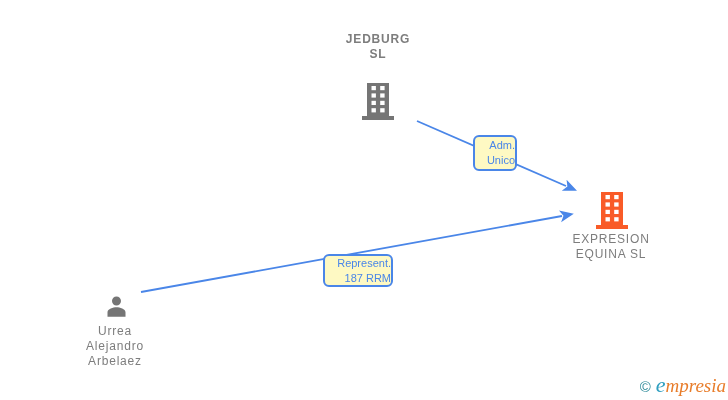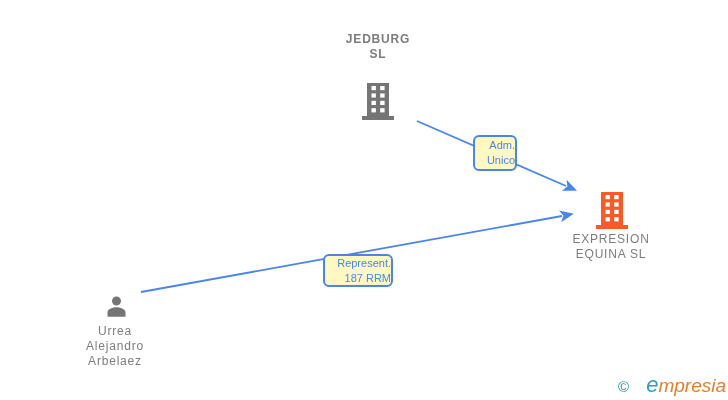--- a/index.html
+++ b/index.html
@@ -59,21 +59,21 @@
   .logo {
     position: absolute;
     top: 372px;
     right: 2px;
     display: flex;
     align-items: baseline;
     gap: 5px;
     cursor: pointer;
   }
   .logo-copy { color: var(--logo-teal, #2e8b9a); font-size: 15px; }
-  .brand { font-family: Liberation Sans, sans-serif; font-style: italic; font-size: 19px; margin-left: 12px; }
+  .brand { font-family: Liberation Serif, serif; font-style: italic; font-size: 19px; }
   .brand-e { color: var(--logo-blue, #2f9fc0); font-size: 22px; }
   .brand-rest { color: var(--logo-orange, #e87d2b); }
 </style>
 </head>
 <body>
 
 <div class="canvas">
 
   <svg class="edges" width="728" height="400" viewBox="0 0 728 400">
     <defs>

